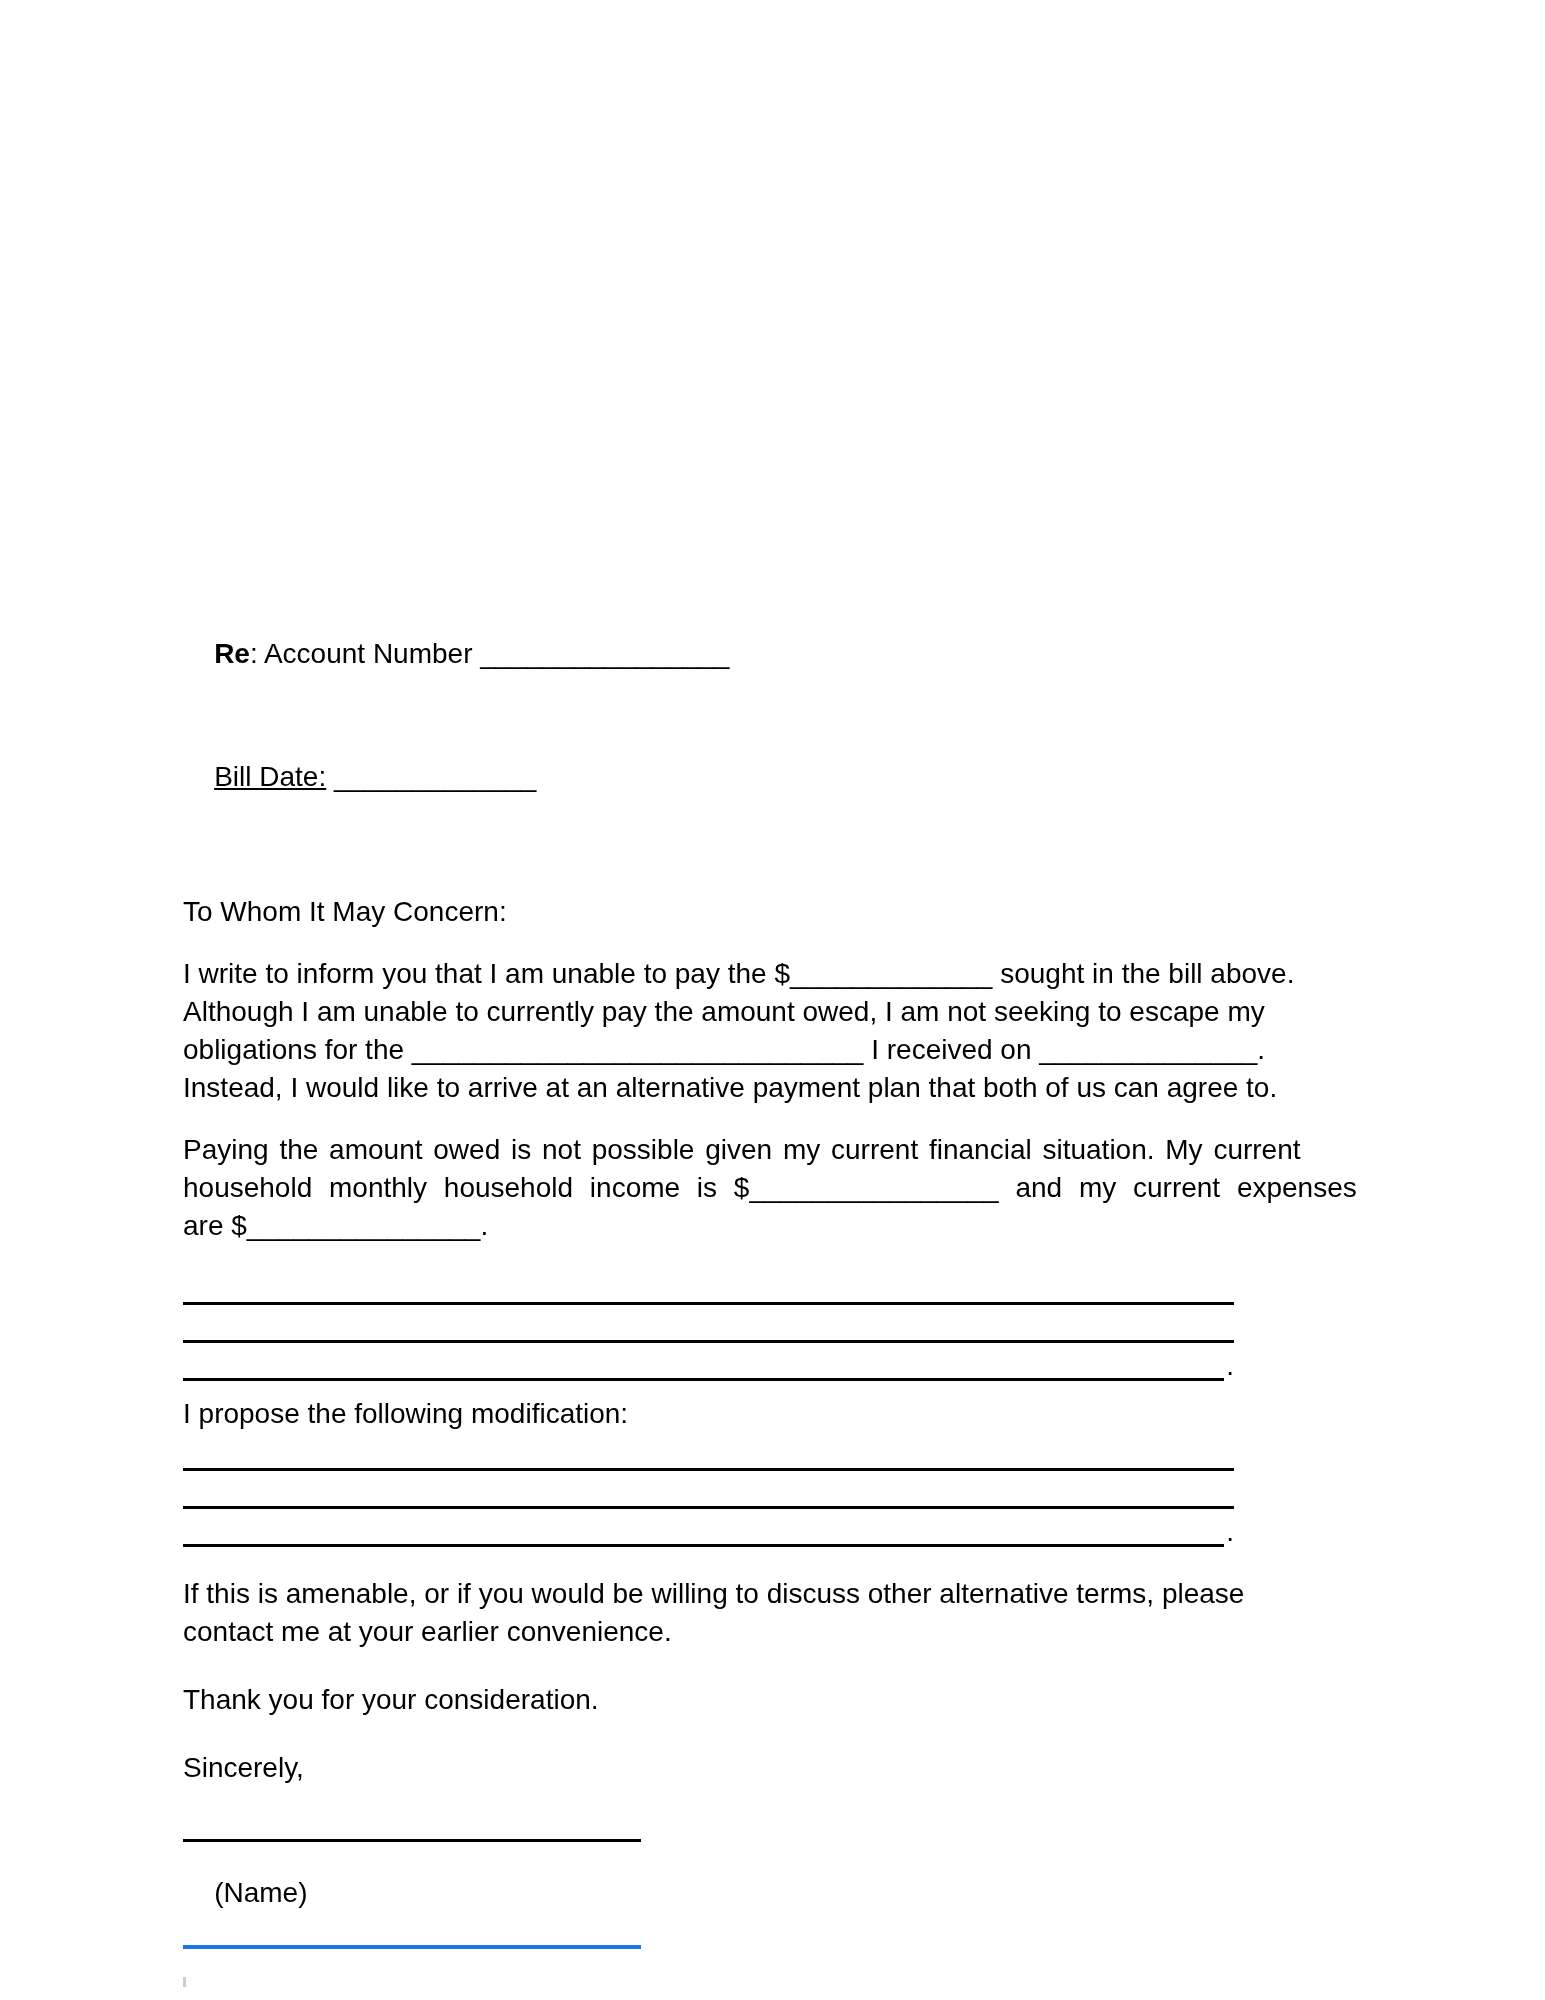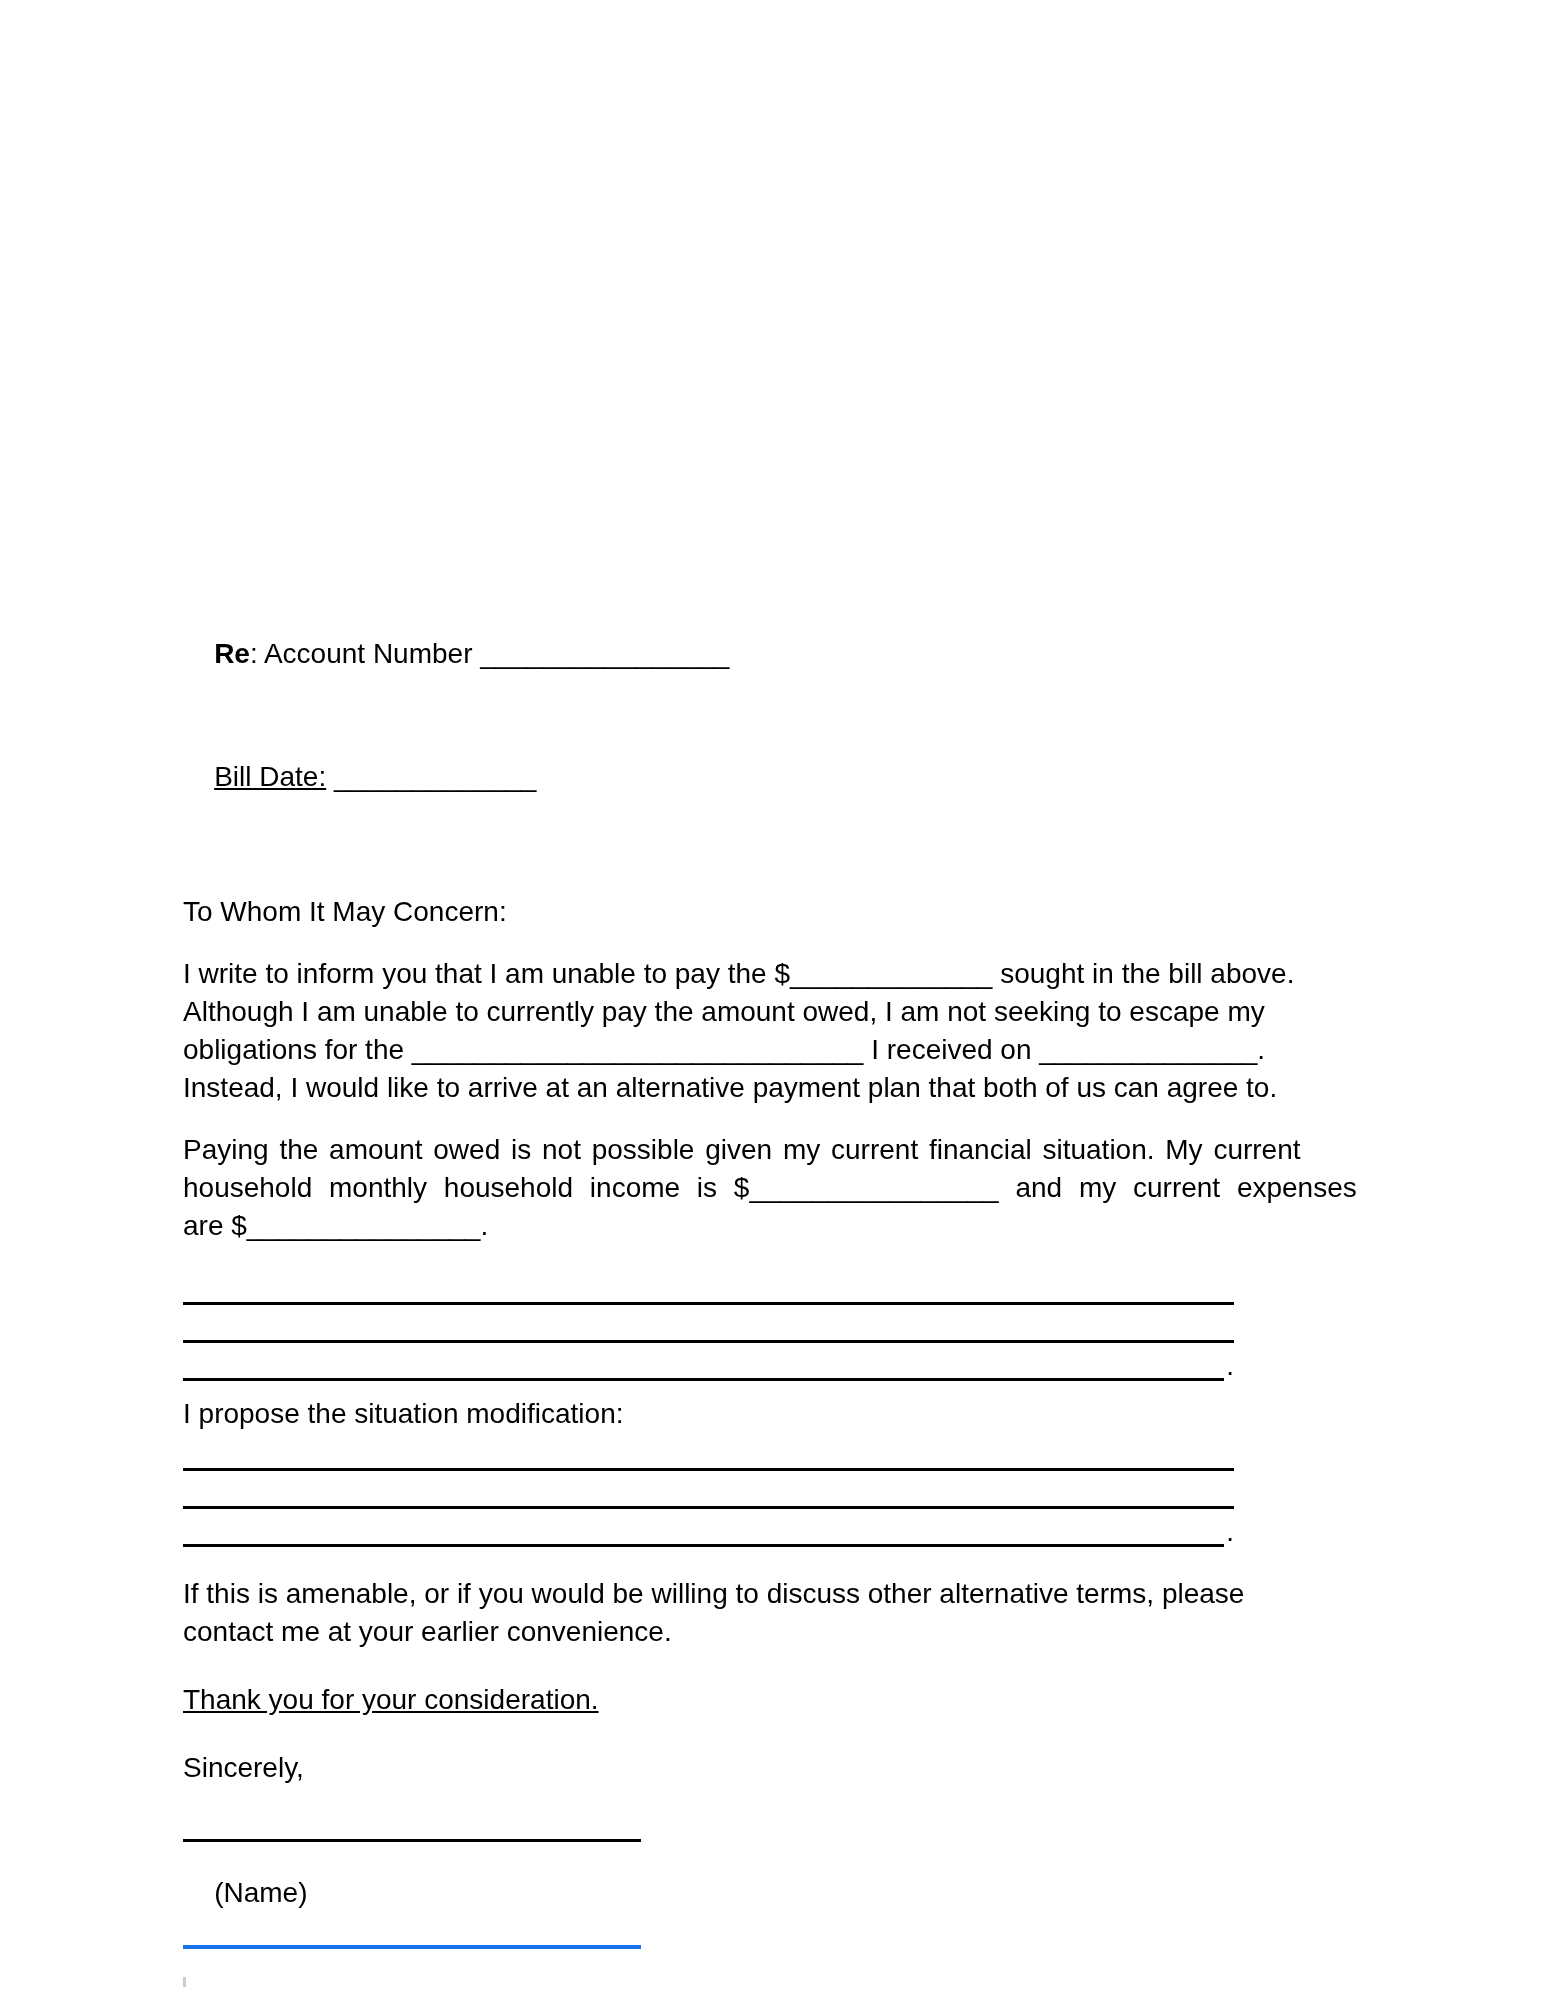--- a/index.html
+++ b/index.html
@@ -49,21 +49,21 @@
     box-sizing: border-box;
     border-bottom: 3px solid #000000;
   }
   .rule-with-period .rule-period {
     line-height: 30px;
     margin-left: 2px;
   }
   .propose { margin-top: 14px; }
   .rules-2 { margin-top: 0px; }
   .para3 { margin-top: 28px; }
-  .thanks { margin-top: 30px; text-decoration: underline; }
+  .thanks { margin-top: 30px; }
   .closing { margin-top: 30px; }
   .sig-rule {
     margin-top: 52px;
     width: 458px;
     height: 0;
     border-top: 3px solid #000000;
   }
   .name-line {
     width: 458px;
     box-sizing: border-box;
@@ -110,21 +110,21 @@
 
   <div class="rules-1">
     <div class="rule"></div>
     <div class="rule"></div>
     <div class="rule-with-period">
       <div class="rule-seg"></div>
       <span class="rule-period">.</span>
     </div>
   </div>
 
-  <div class="line propose">I propose the situation modification:</div>
+  <div class="line propose">I propose the following modification:</div>
 
   <div class="rules-2">
     <div class="rule"></div>
     <div class="rule"></div>
     <div class="rule-with-period">
       <div class="rule-seg"></div>
       <span class="rule-period">.</span>
     </div>
   </div>
 

